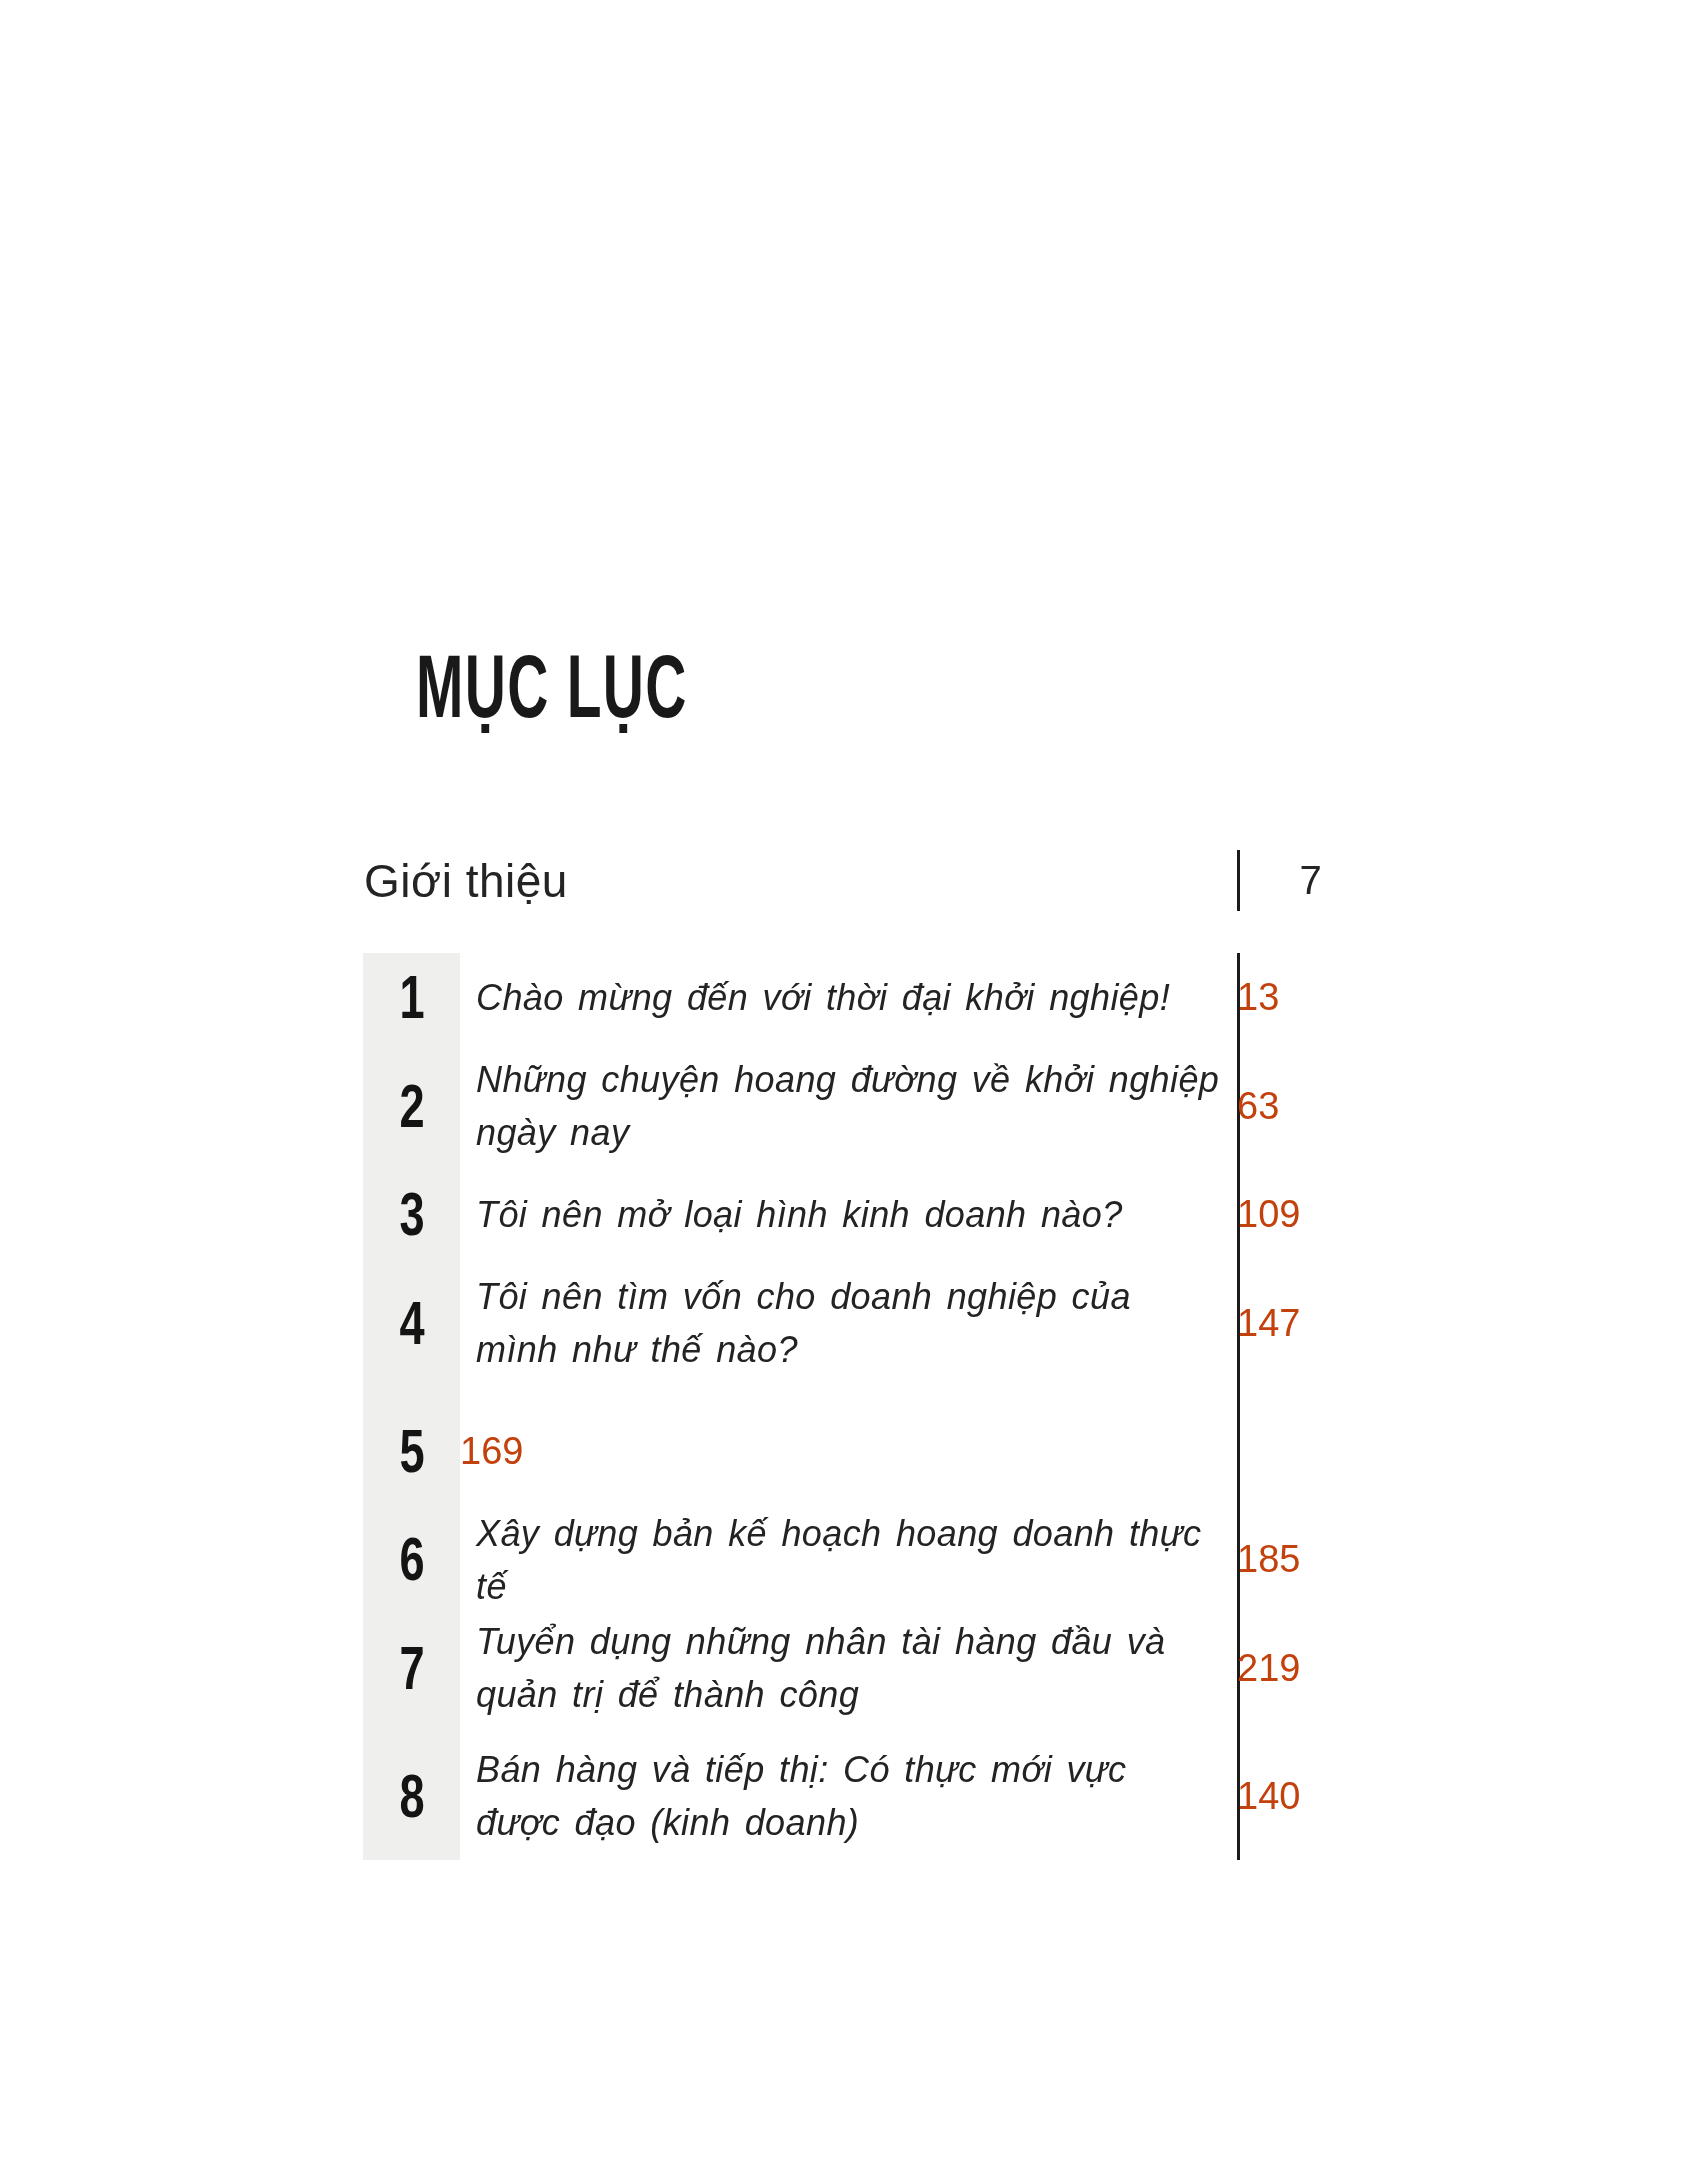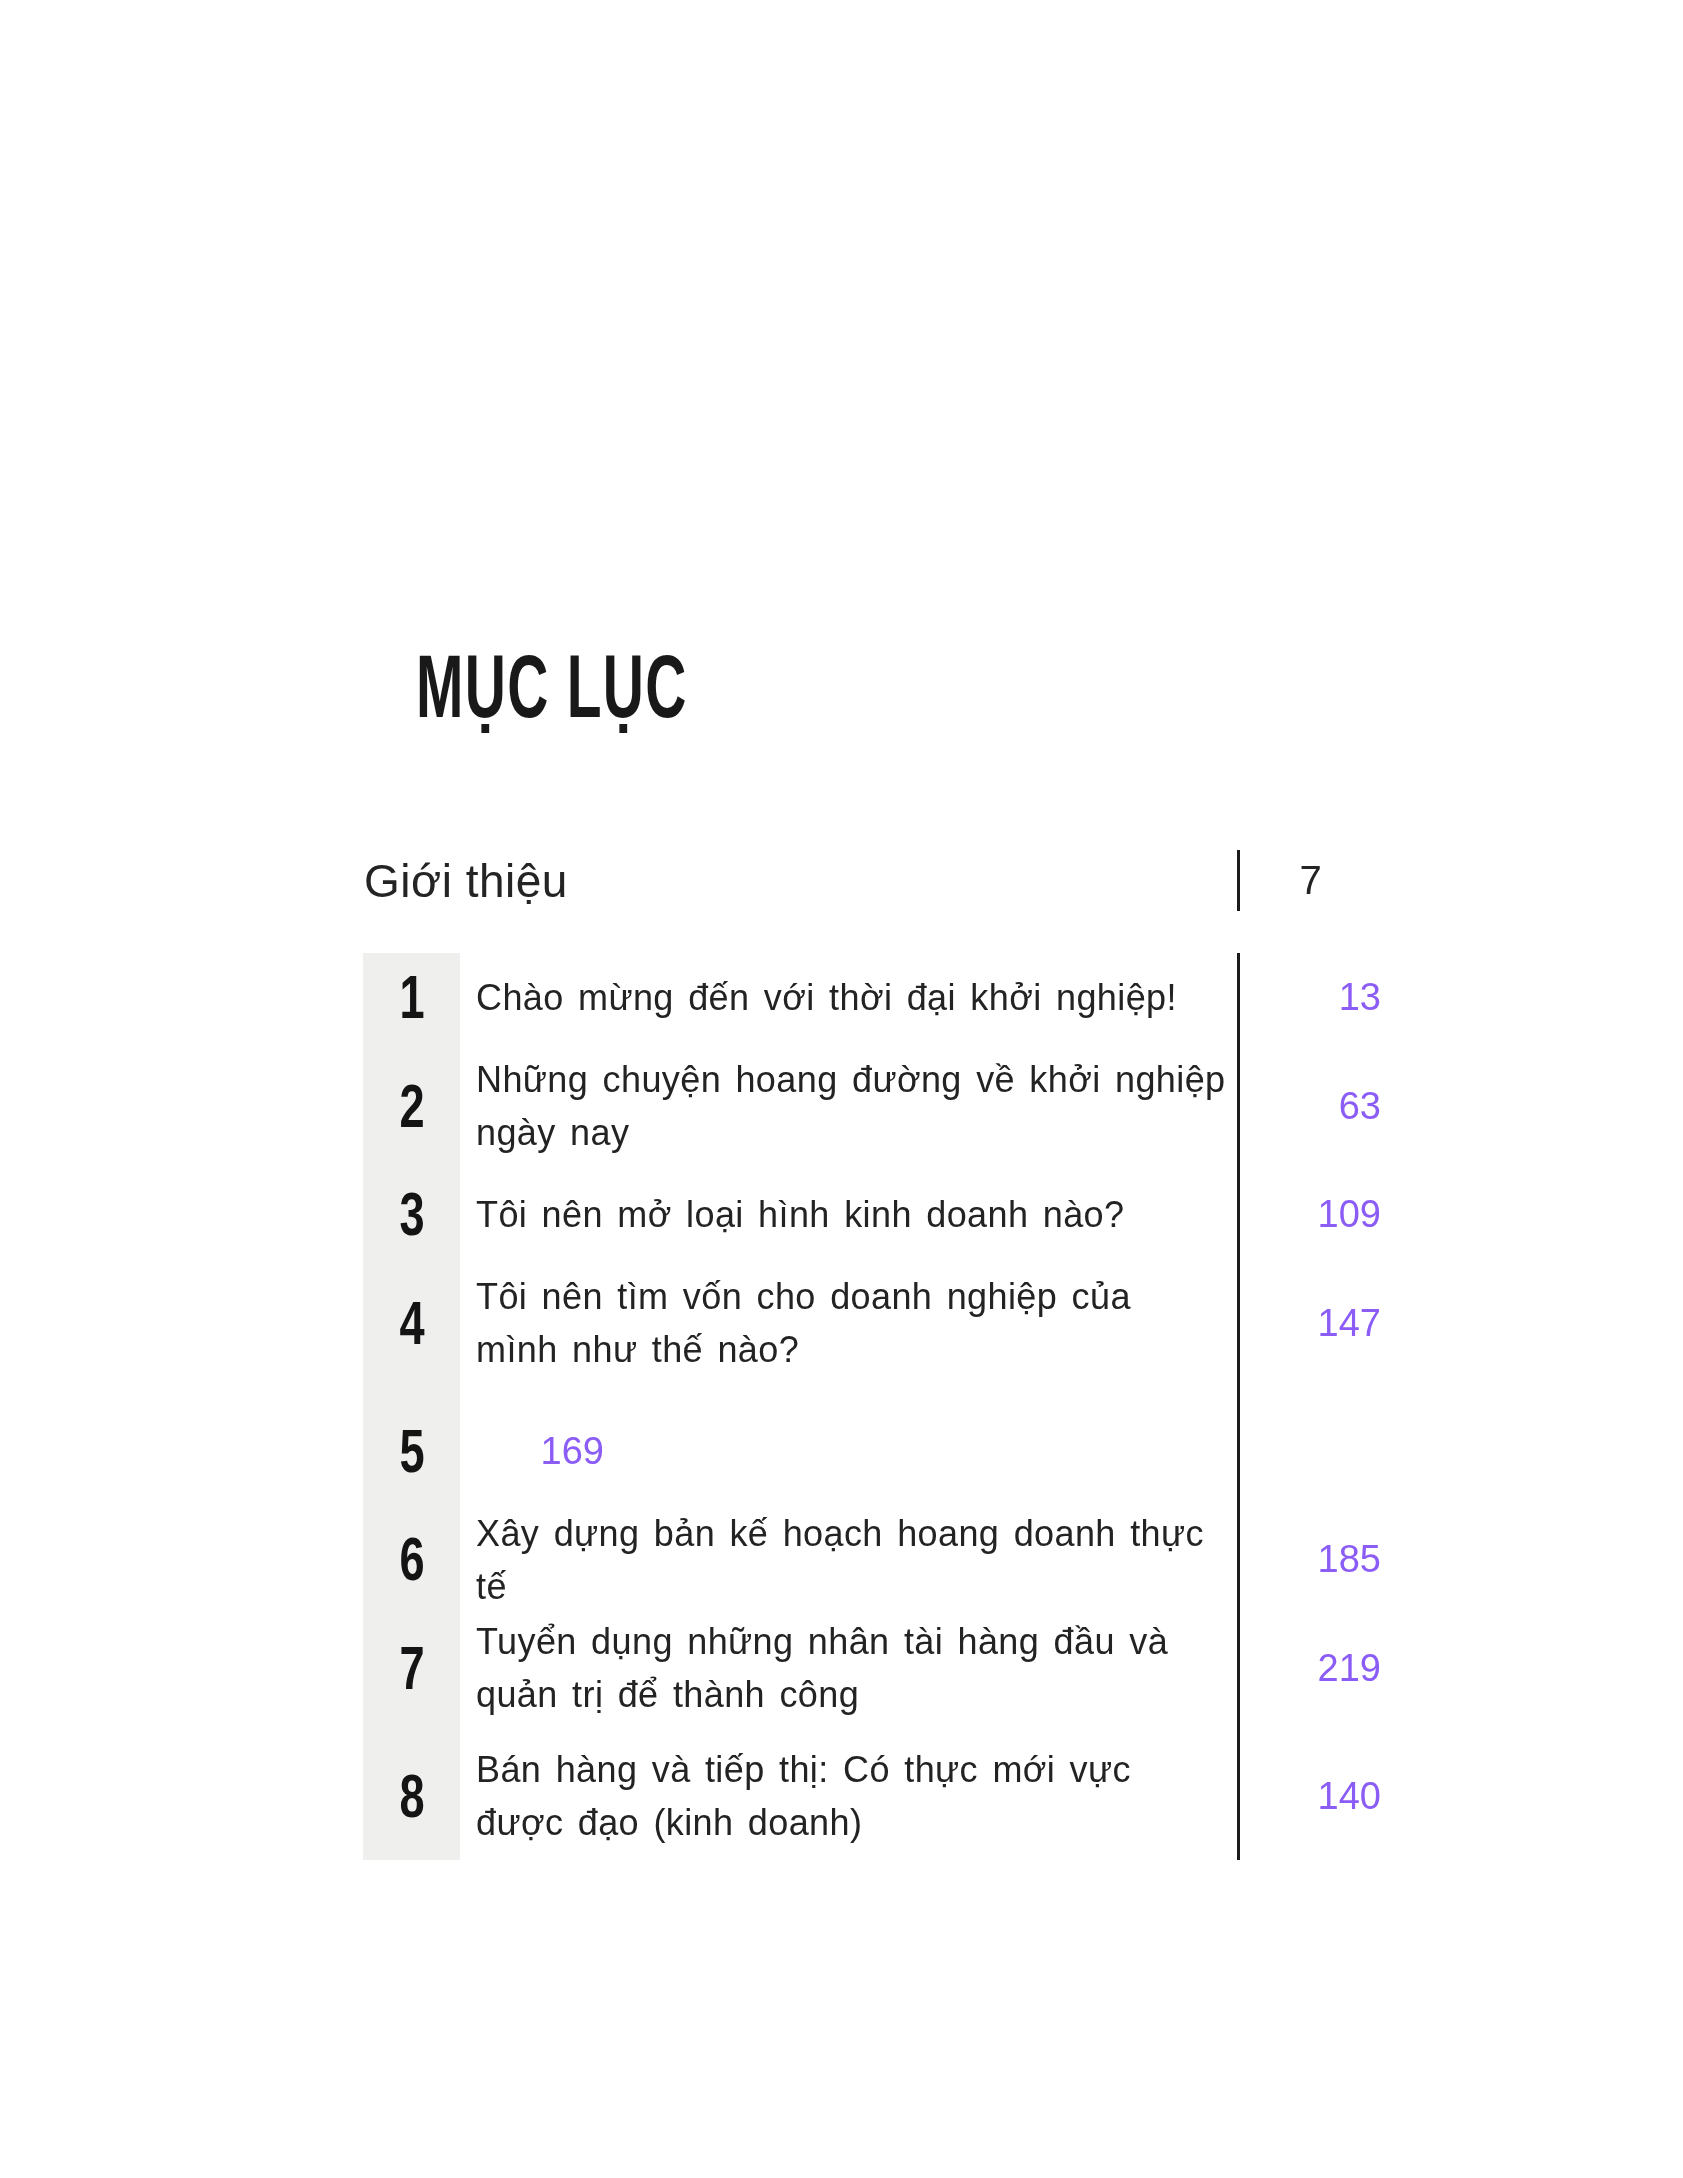--- a/index.html
+++ b/index.html
@@ -99,26 +99,27 @@
   .chap-title {
     flex: 1;
     padding-left: 16px;
     padding-right: 4px;
     font-size: 36px;
     line-height: 53px;
     color: #232323;
     letter-spacing: 0.4px;
     word-spacing: 4px;
     white-space: pre-line;
+    font-style: italic;
   }
   .chap-page {
     width: 144px;
-    text-align: right;
+    text-align: left;
     font-size: 38px;
-    color: #8b5cf6;
+    color: #c2410c;
   }
 </style>
 </head>
 <body>
 
 <h1 class="page-title">MỤC LỤC</h1>
 
 <div class="intro-row">
   <span class="intro-label">Giới thiệu</span>
   <span class="intro-rule"></span>

